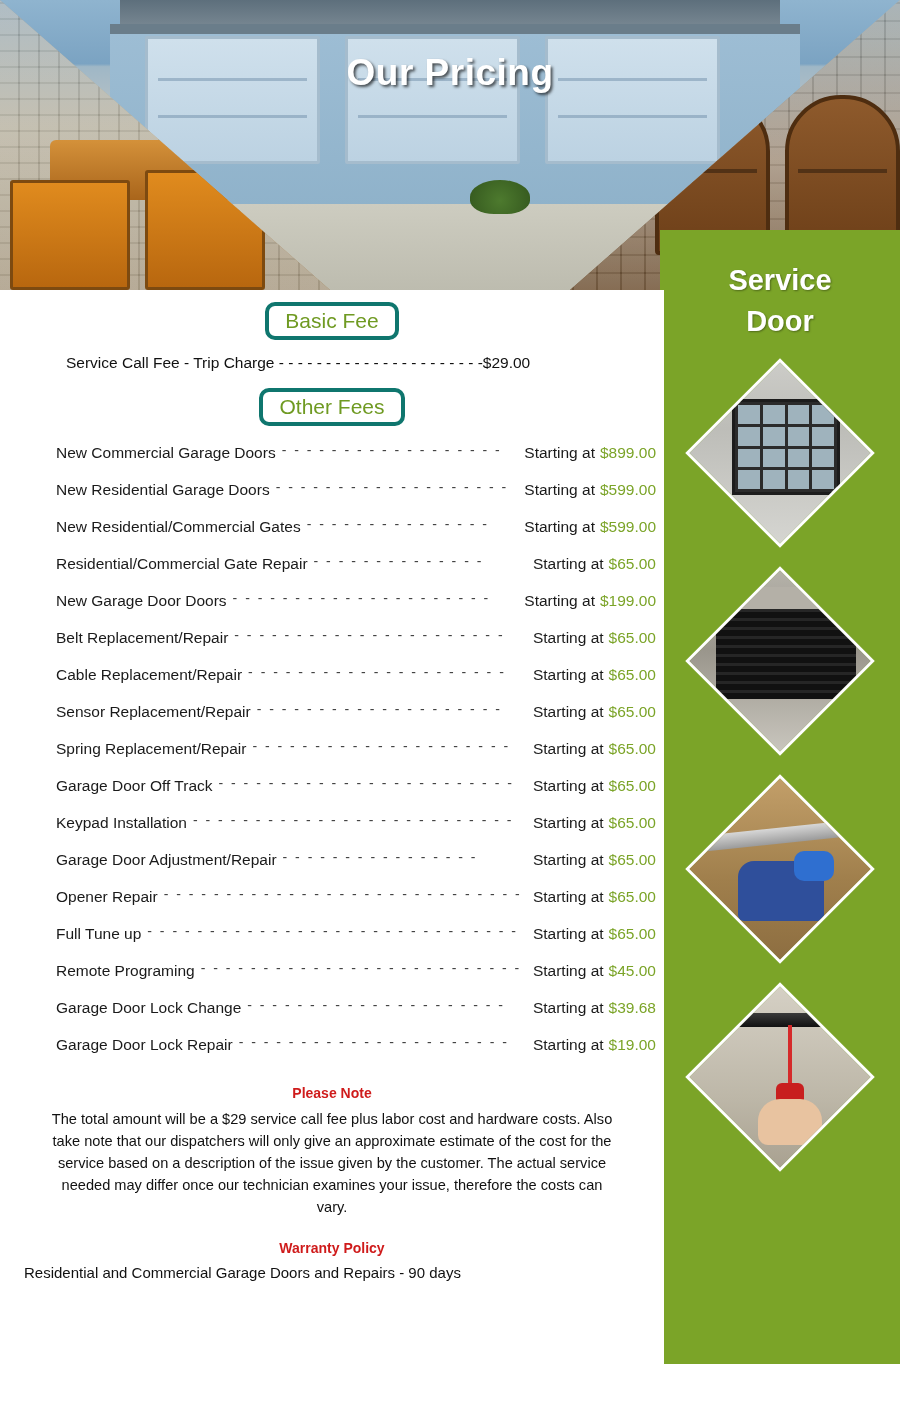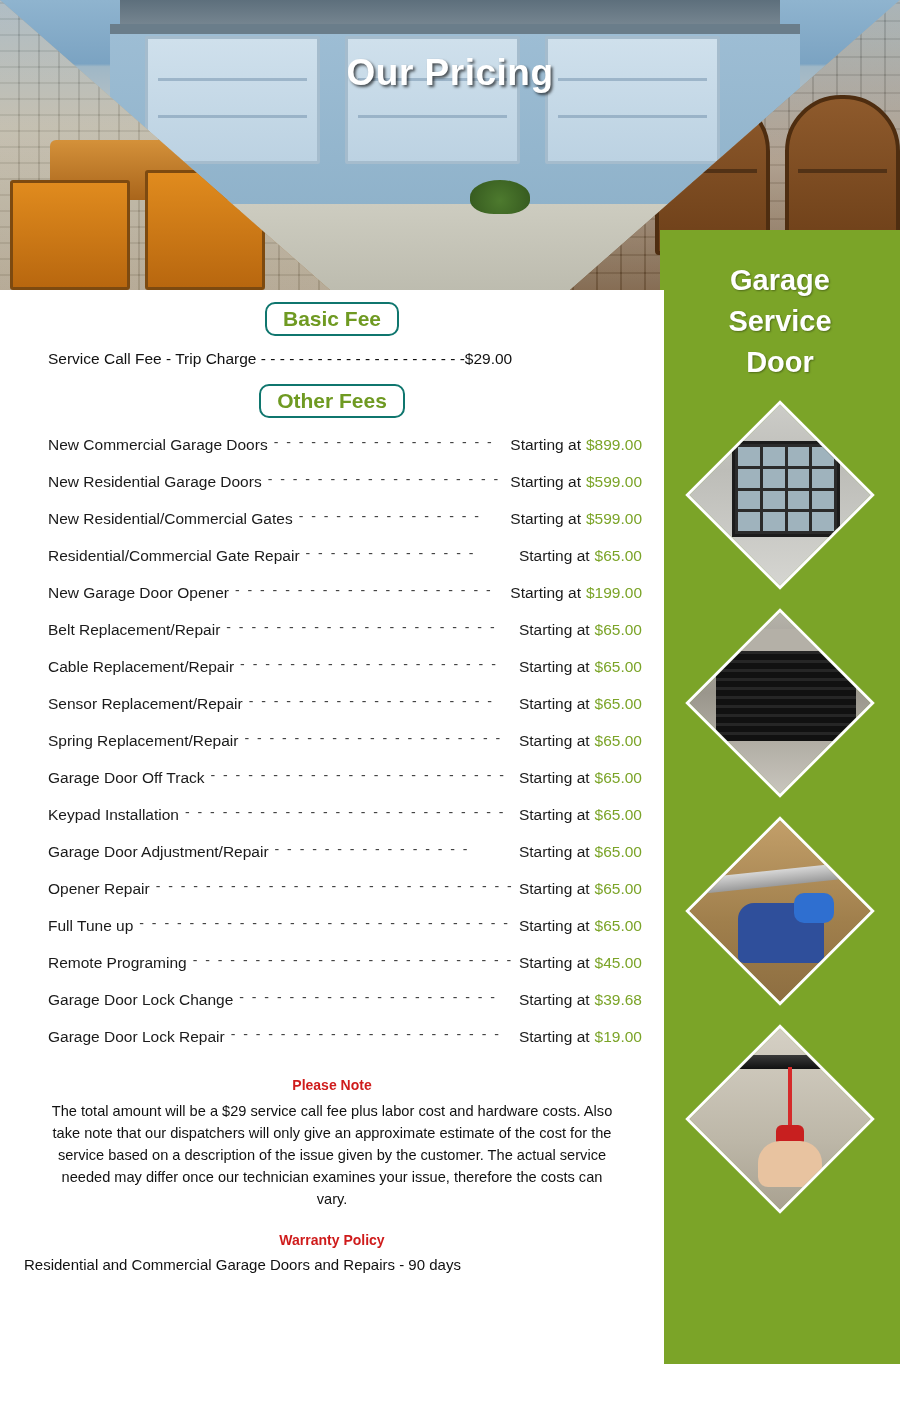--- a/index.html
+++ b/index.html
@@ -210,35 +210,35 @@
   .content {
     position: absolute; left: 0; top: 290px;
     width: 664px; height: 1119px;
     background: #ffffff;
     z-index: 5;
   }
   .badge {
     display: block;
     margin: 12px auto 0 auto;
     text-align: center;
-    font-size: 21px; font-weight: bold;
+    font-size: 21px; font-weight: normal;
     color: #6f9a22;
     text-shadow: 1px 1px 0 #ffffff;
-    border: 2px solid #0f766e;
+    border: 4px solid #0f766e;
     border-radius: 10px;
     padding: 3px 16px;
     width: max-content;
     box-shadow: 0 0 0 2px #ffffff inset;
   }
   .basic-row {
     font-size: 15.5px; color: #111;
-    padding: 14px 0 4px 48px;
+    padding: 14px 0 4px 66px;
   }
   .price-dark { color:#111; }
-  .list { padding: 8px 22px 0 48px; }
+  .list { padding: 8px 8px 0 48px; margin-left: 8px; }
   .row {
     display: flex; align-items: baseline;
     font-size: 15.5px; color: #1a1a1a;
     padding: 9.5px 0;
     white-space: nowrap;
   }
   .row .label { flex: 0 0 auto; }
   .row .dots {
     flex: 1 1 auto; margin: 0 6px;
     overflow: hidden;
@@ -302,21 +302,20 @@
       <div class="hr-stone"></div>
       <div class="hr-door hr-d1"></div>
       <div class="hr-door hr-d2"></div>
     </div>
 
     <div class="hero-title">Our Pricing</div>
   </div>
 
   <div class="green-panel">
     <div class="green-panel-title">
-      <div>Garage</div>
       <div>Service</div>
       <div>Door</div>
     </div>
 
     <div class="diamonds">
 
       <div class="diamond-wrap">
         <div class="diamond">
           <div class="inner ph1">
             <div class="ph1-door">
@@ -410,21 +409,21 @@
       </div>
 
       <div class="row">
         <span class="label">Residential/Commercial Gate Repair</span>
         <span class="dots">- - - - - - - - - - - - - -</span>
         <span class="start">Starting at</span>
         <span class="price">$65.00</span>
       </div>
 
       <div class="row">
-        <span class="label">New Garage Door Opener</span>
+        <span class="label">New Garage Door Doors</span>
         <span class="dots">- - - - - - - - - - - - - - - - - - - - -</span>
         <span class="start">Starting at</span>
         <span class="price">$199.00</span>
       </div>
 
       <div class="row">
         <span class="label">Belt Replacement/Repair</span>
         <span class="dots">- - - - - - - - - - - - - - - - - - - - - -</span>
         <span class="start">Starting at</span>
         <span class="price">$65.00</span>

